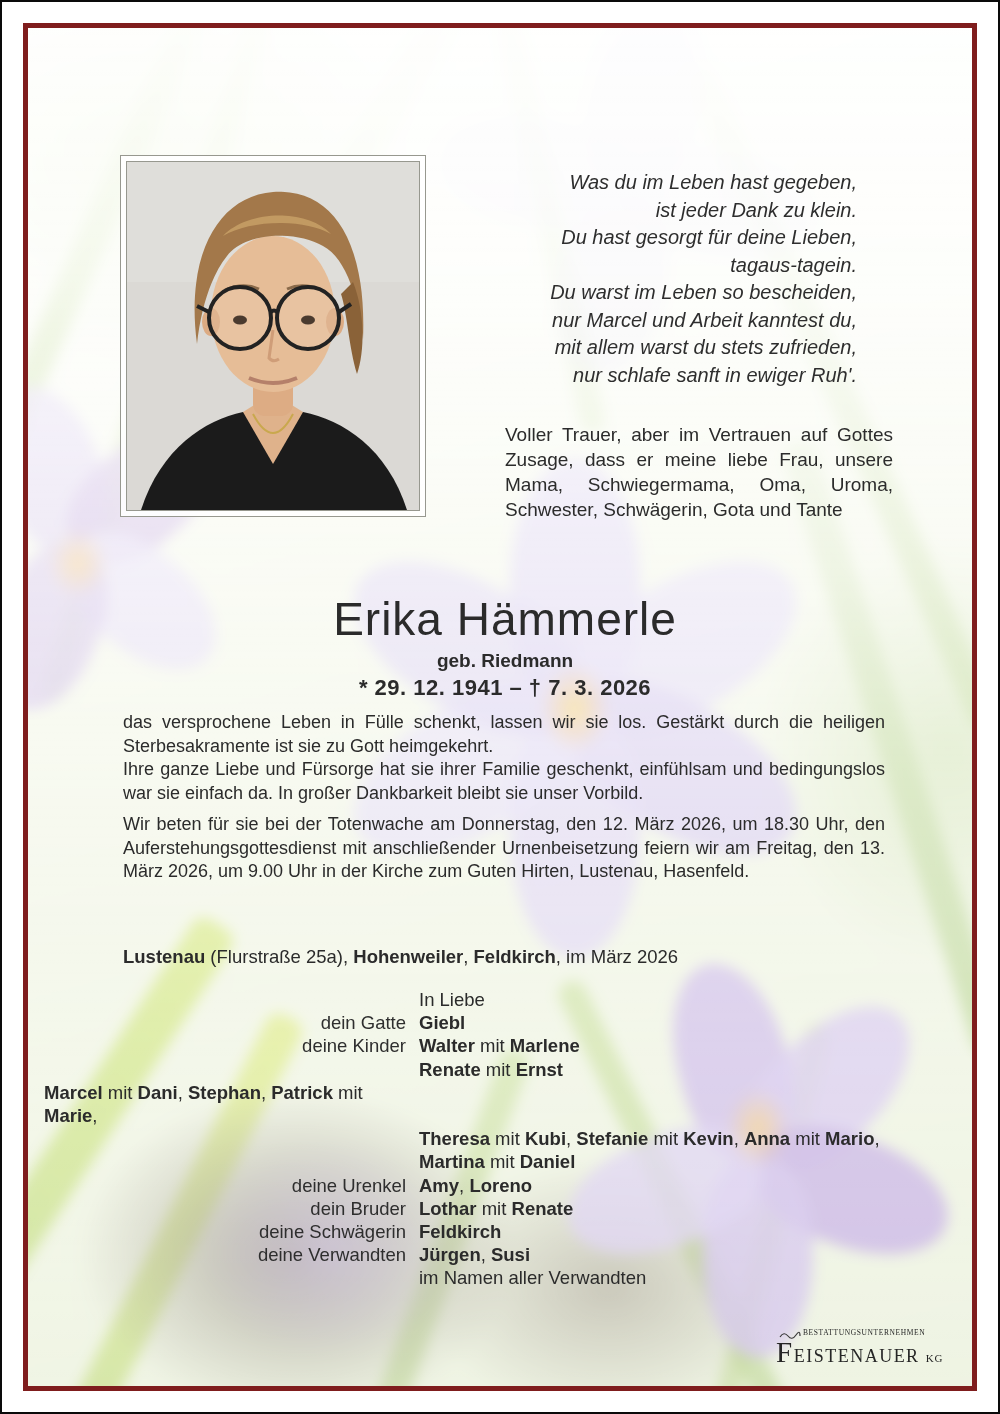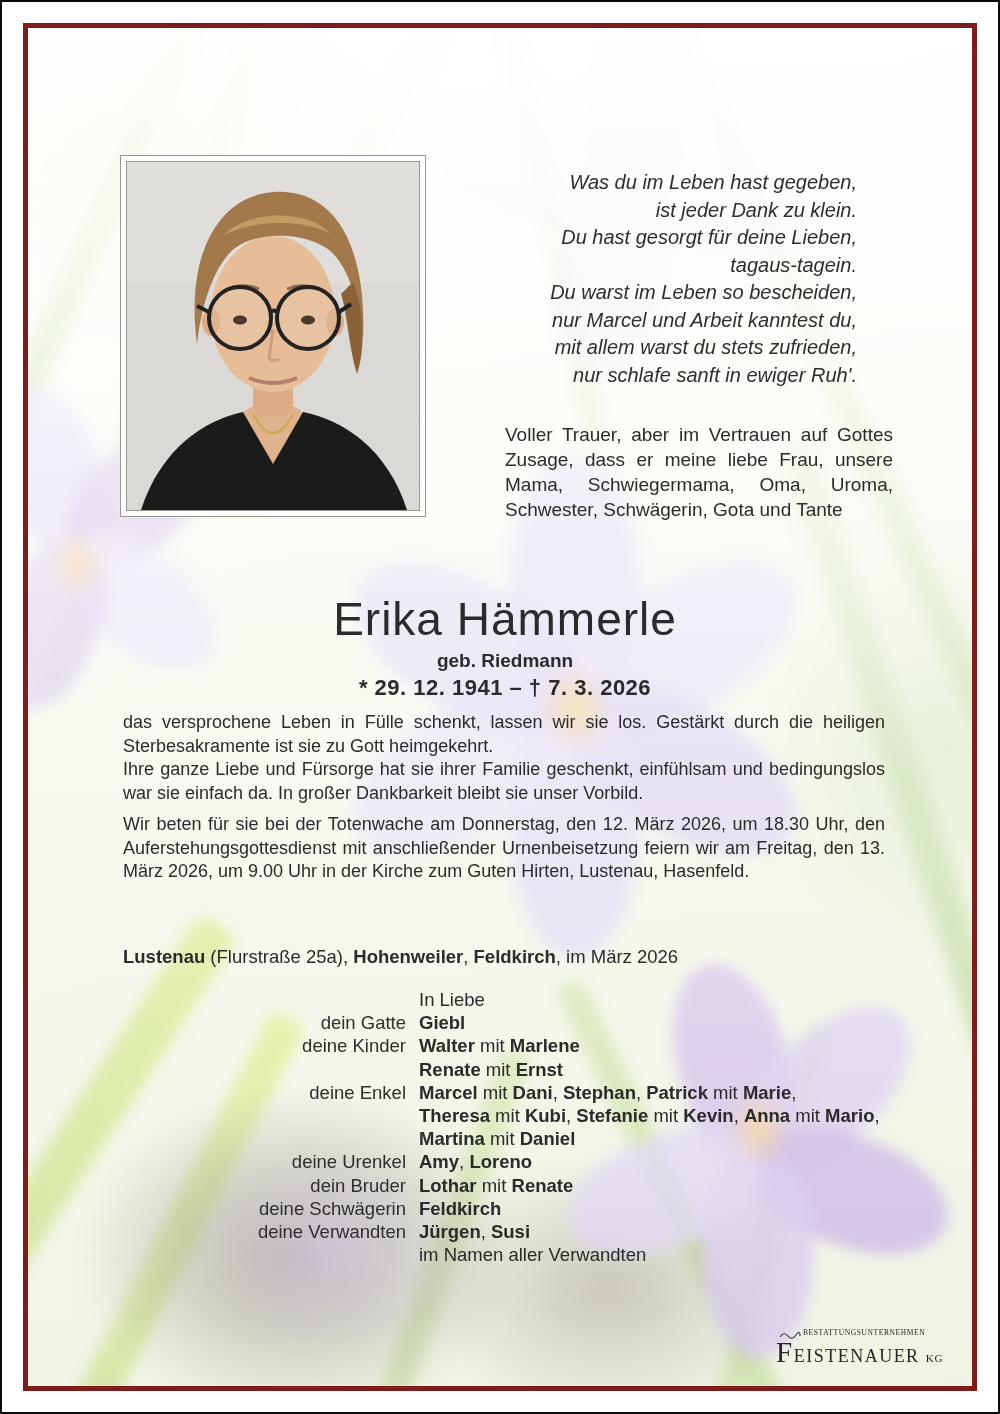--- a/index.html
+++ b/index.html
@@ -201,21 +201,20 @@
             <div class="fam-value"><b>Walter</b><span> mit </span><b>Marlene</b></div>
           </div>
           <div class="fam-row">
             <div class="fam-label"></div>
             <div class="fam-value"><b>Renate</b><span> mit </span><b>Ernst</b></div>
           </div>
           <div class="fam-row">
             <div class="fam-label"></div>
           </div>
           <div class="fam-row">
-            <div class="fam-label">deine Enkel</div>
             <div class="fam-value"><b>Marcel</b><span> mit </span><b>Dani</b><span>, </span><b>Stephan</b><span>, </span><b>Patrick</b><span> mit </span><b>Marie</b><span>,</span></div>
           </div>
           <div class="fam-row">
             <div class="fam-label"></div>
             <div class="fam-value"><b>Theresa</b><span> mit </span><b>Kubi</b><span>, </span><b>Stefanie</b><span> mit </span><b>Kevin</b><span>, </span><b>Anna</b><span> mit </span><b>Mario</b><span>,</span></div>
           </div>
           <div class="fam-row">
             <div class="fam-label"></div>
             <div class="fam-value"><b>Martina</b><span> mit </span><b>Daniel</b></div>
           </div>

